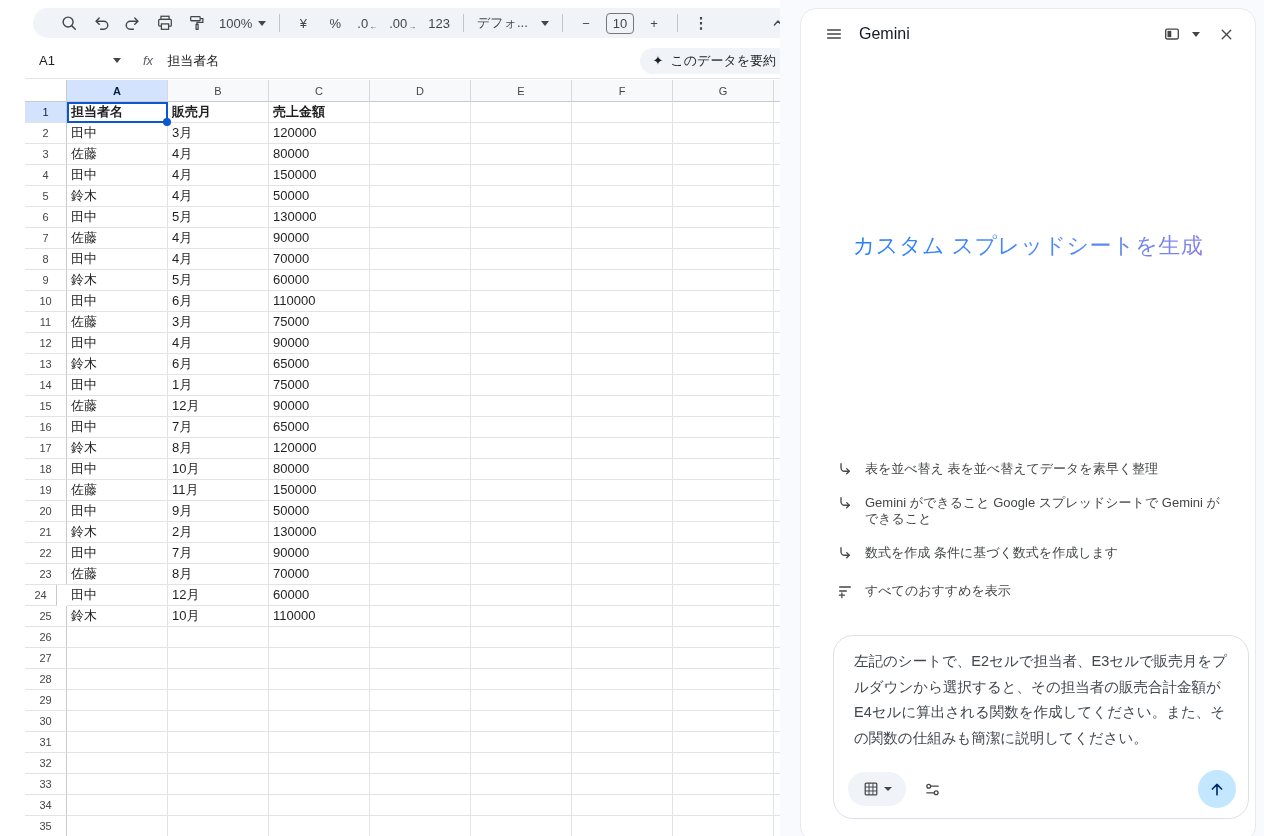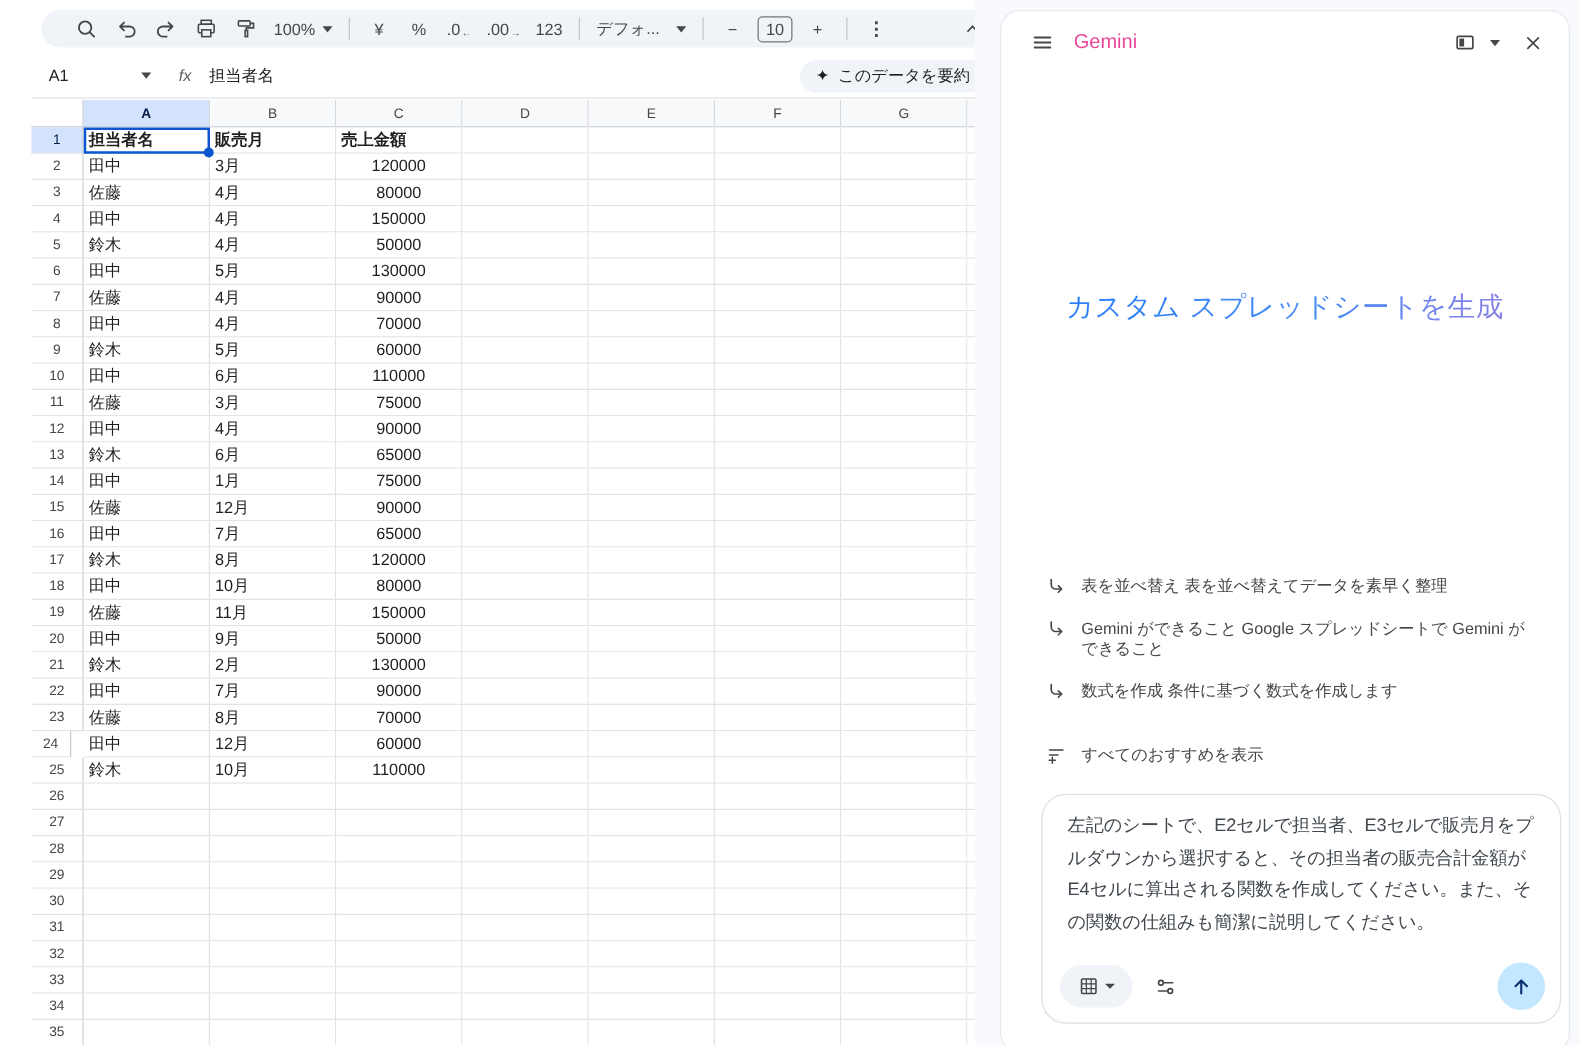--- a/index.html
+++ b/index.html
@@ -50,50 +50,50 @@
   .corner { position:absolute; background:#fff; border-right:1px solid #c7cbd0; border-bottom:1px solid #c7cbd0; }
   .colhdr { position:absolute; top:0; background:#f8f9fa; border-right:1px solid #d7dadd; border-bottom:1px solid #c7cbd0;
             font-size:11px; color:#444746; display:flex; align-items:center; justify-content:center; }
   .colhdr.on { background:#d3e3fd; color:#041e49; font-weight:600; }
   .rowhdr { position:absolute; background:#fff; border-right:1px solid #c7cbd0; border-bottom:1px solid #e2e3e3;
             font-size:11px; color:#444746; display:flex; align-items:center; justify-content:center; }
   .rowhdr.on { background:#d3e3fd; color:#041e49; }
   .cell { position:absolute; background:#fff; border-right:1px solid #e2e3e3; border-bottom:1px solid #e2e3e3;
           font-size:13px; color:#1f1f1f; line-height:19px; padding:0 4px; white-space:nowrap; overflow:hidden; }
   .cell.bold { font-weight:700; }
-  .cell.num { text-align:center; }
+  .cell.num { text-align:left; }
   .sel { position:absolute; border:2px solid #0b57d0; pointer-events:none; }
   .handle { position:absolute; right:-5px; bottom:-5px; width:8px; height:8px; border-radius:50%; background:#0b57d0; display:block; }
   .vthumb { position:absolute; left:771px; top:104px; width:7px; height:26px; background:#c7cacd; border-radius:4px; }
 
   
   .gemini-pane { position:absolute; left:780px; top:0; width:484px; height:836px; background:#f8fafd; }
   .gemini-card {
     position:absolute; left:20px; top:8px; width:456px; height:834px;
     background:#fff; border:1px solid #e7eaee; border-radius:16px;
   }
   .g-header { display:flex; align-items:center; padding:16px 20px 0 24px; gap:16px; }
-  .g-title { font-size:16px; color:#ec4899; }
+  .g-title { font-size:16px; color:#0f172a; }
   .g-header-right { margin-left:auto; display:flex; align-items:center; gap:18px; }
   .panel-btn { display:flex; align-items:center; gap:5px; border:none; background:none; padding:0; cursor:default;}
   .icon-btn { border:none; background:none; padding:0; cursor:default; display:flex; align-items:center; }
 
   .g-headline {
     position:absolute; left:0; top:222px; width:100%; text-align:center;
     font-size:22px; font-weight:500; letter-spacing:0.5px;
     background:linear-gradient(90deg,#1f7cf9 0%,#4a8cf7 55%,#9a7ce0 100%);
     -webkit-background-clip:text; background-clip:text; color:transparent;
   }
 
   .sug-list { position:absolute; left:36px; top:452px; width:396px;
               display:flex; flex-direction:column; gap:18px; }
   .sug-item { display:flex; gap:12px; align-items:flex-start; cursor:default; }
   .sug-icon { flex:0 0 16px; margin-top:0px; display:flex; }
   .sug-text { font-size:13px; line-height:16px; color:#444746; }
-  .show-all { margin-top:17px; }
+  .show-all { margin-top:4px; }
 
   .prompt-card {
     position:absolute; left:32px; top:626px; width:416px; height:184px;
     background:#fff; border:1px solid #dbe1e8; border-radius:20px;
   }
   .prompt-text { padding:13px 20px 0 20px; font-size:14.5px; line-height:25.5px; color:#40474e; }
   .prompt-toolbar { position:absolute; left:14px; right:12px; bottom:10px; height:38px;
                     display:flex; align-items:center; }
   .table-pill { width:58px; height:34px; border-radius:17px; background:#f0f4f9; border:none; cursor:default;
                 display:flex; align-items:center; justify-content:center; gap:5px; }

